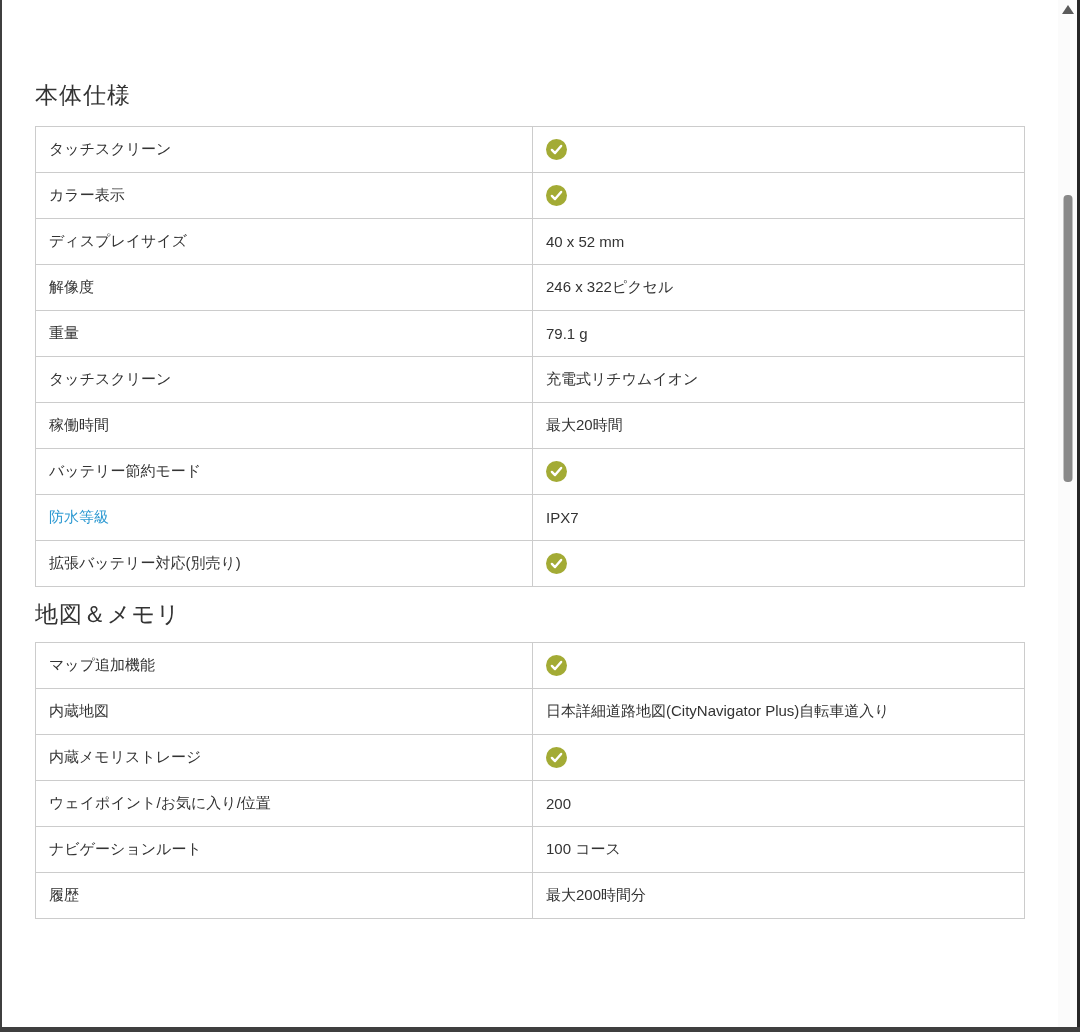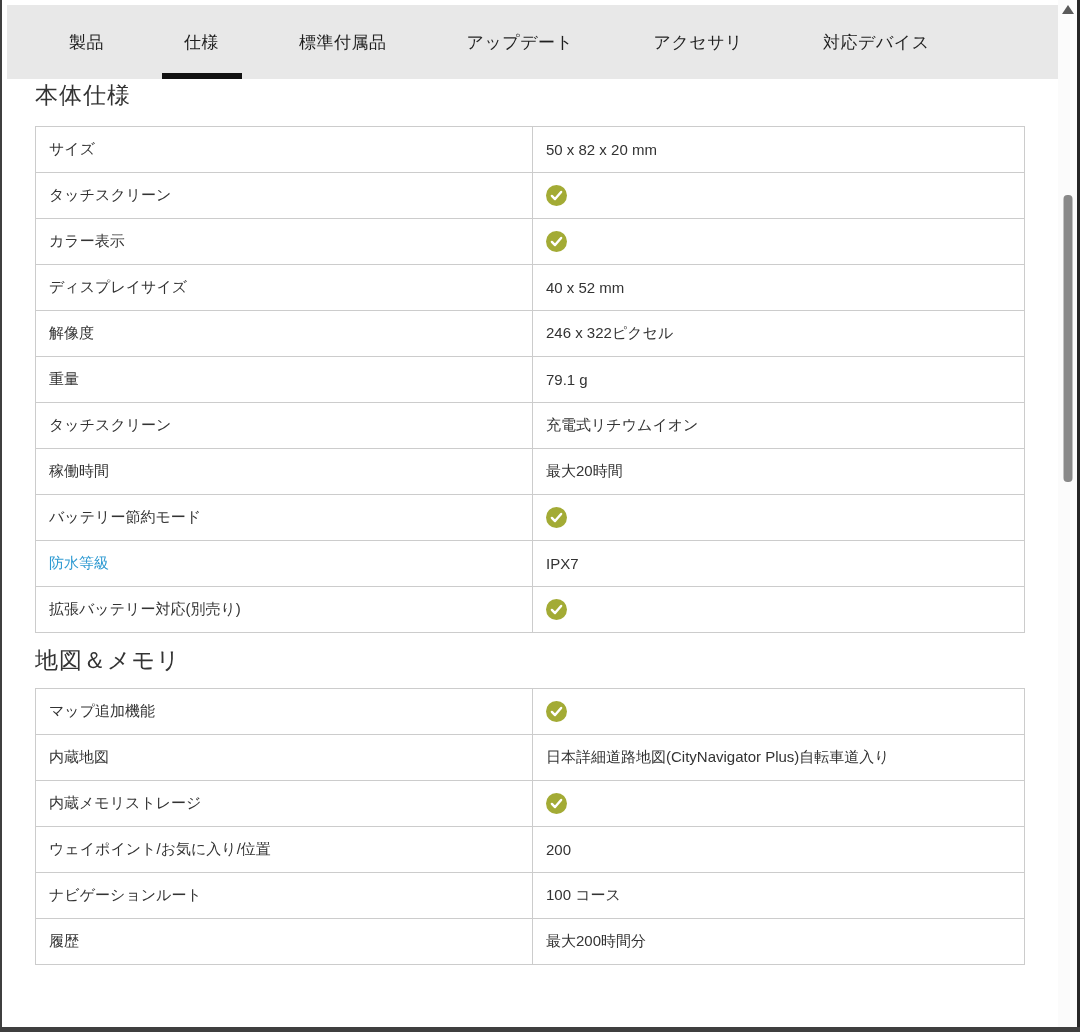--- a/index.html
+++ b/index.html
@@ -41,37 +41,25 @@
   .check-wrap { display: inline-flex; width: 21px; height: 21px; vertical-align: middle; }
   .check-wrap svg { width: 21px; height: 21px; }
 </style>
 </head>
 <body>
 
 <div class="window">
 
   <div class="edge-left"></div>
 
-  <div class="tabbar">
-      <div class="tab">製品</div>
-      <div class="tab active">仕様</div>
-      <div class="tab">標準付属品</div>
-      <div class="tab">アップデート</div>
-      <div class="tab">アクセサリ</div>
-      <div class="tab">対応デバイス</div>
-    </div>
 
   <div class="content">
       <h2 class="first">本体仕様</h2>
       <table class="spec">
         <tbody>
-          <tr>
-            <td class="label-cell">サイズ</td>
-            <td class="value-cell">50 x 82 x 20 mm</td>
-          </tr>
           <tr>
             <td class="label-cell">タッチスクリーン</td>
             <td class="value-cell"><span class="check-wrap">
                 <svg viewBox="0 0 20 20">
                   <circle cx="10" cy="10" r="10" fill="#a3ab35"></circle>
                   <path d="M5.6 10.4 L8.6 13.4 L14.4 6.6" stroke="#ffffff" stroke-width="2.3" fill="none" stroke-linecap="round" stroke-linejoin="round"></path>
                 </svg>
               </span></td>
           </tr>
           <tr>

